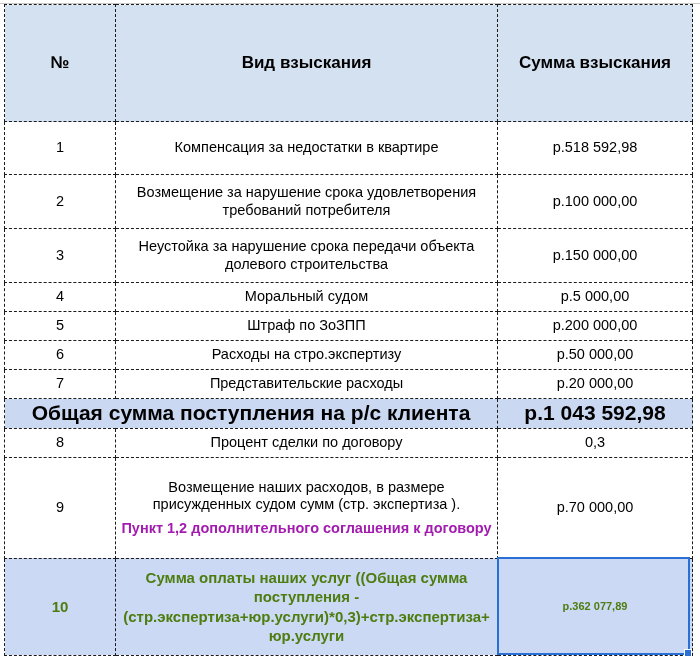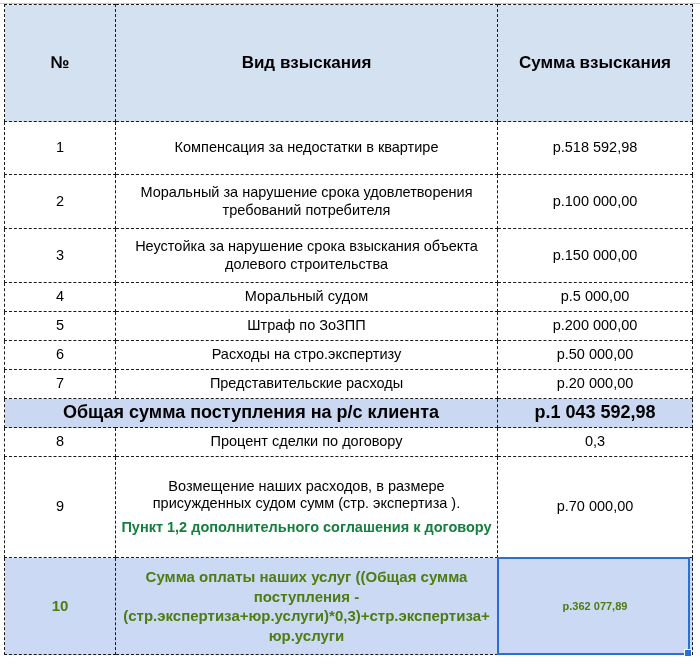--- a/index.html
+++ b/index.html
@@ -71,30 +71,30 @@
   
   tr.body-row td { background: #ffffff; }
   .r-tall1 td { height: 48px; }
   .r-tall2 td { height: 49px; }
   .r-short td { height: 24px; }
 
   
   tr.subtotal-row td {
     background: #cbd8f2;
     font-weight: bold;
-    font-size: 18px;
+    font-size: 21px;
     height: 24px;
   }
 
   
   tr.note-row td { height: 96px; }
   .note-black { display: block; }
   .note-red {
     display: block;
-    color: #15803d;
+    color: #a21caf;
     font-weight: bold;
     margin-top: 7px;
   }
 
   
   tr.final-row td {
     background: #ccd9f5;
     color: #4d7c0f;
     font-weight: bold;
     height: 92px;
@@ -147,27 +147,27 @@
       </tr>
 
       <tr class="body-row r-tall1">
         <td class="num-cell">1</td>
         <td class="type-cell">Компенсация за недостатки в квартире</td>
         <td class="sum-cell">p.518 592,98</td>
       </tr>
 
       <tr class="body-row r-tall2">
         <td class="num-cell">2</td>
-        <td class="type-cell">Моральный за нарушение срока удовлетворения требований потребителя</td>
+        <td class="type-cell">Возмещение за нарушение срока удовлетворения требований потребителя</td>
         <td class="sum-cell">p.100 000,00</td>
       </tr>
 
       <tr class="body-row r-tall2">
         <td class="num-cell">3</td>
-        <td class="type-cell">Неустойка за нарушение срока взыскания объекта долевого строительства</td>
+        <td class="type-cell">Неустойка за нарушение срока передачи объекта долевого строительства</td>
         <td class="sum-cell">p.150 000,00</td>
       </tr>
 
       <tr class="body-row r-short">
         <td class="num-cell">4</td>
         <td class="type-cell">Моральный судом</td>
         <td class="sum-cell">p.5 000,00</td>
       </tr>
 
       <tr class="body-row r-short">

